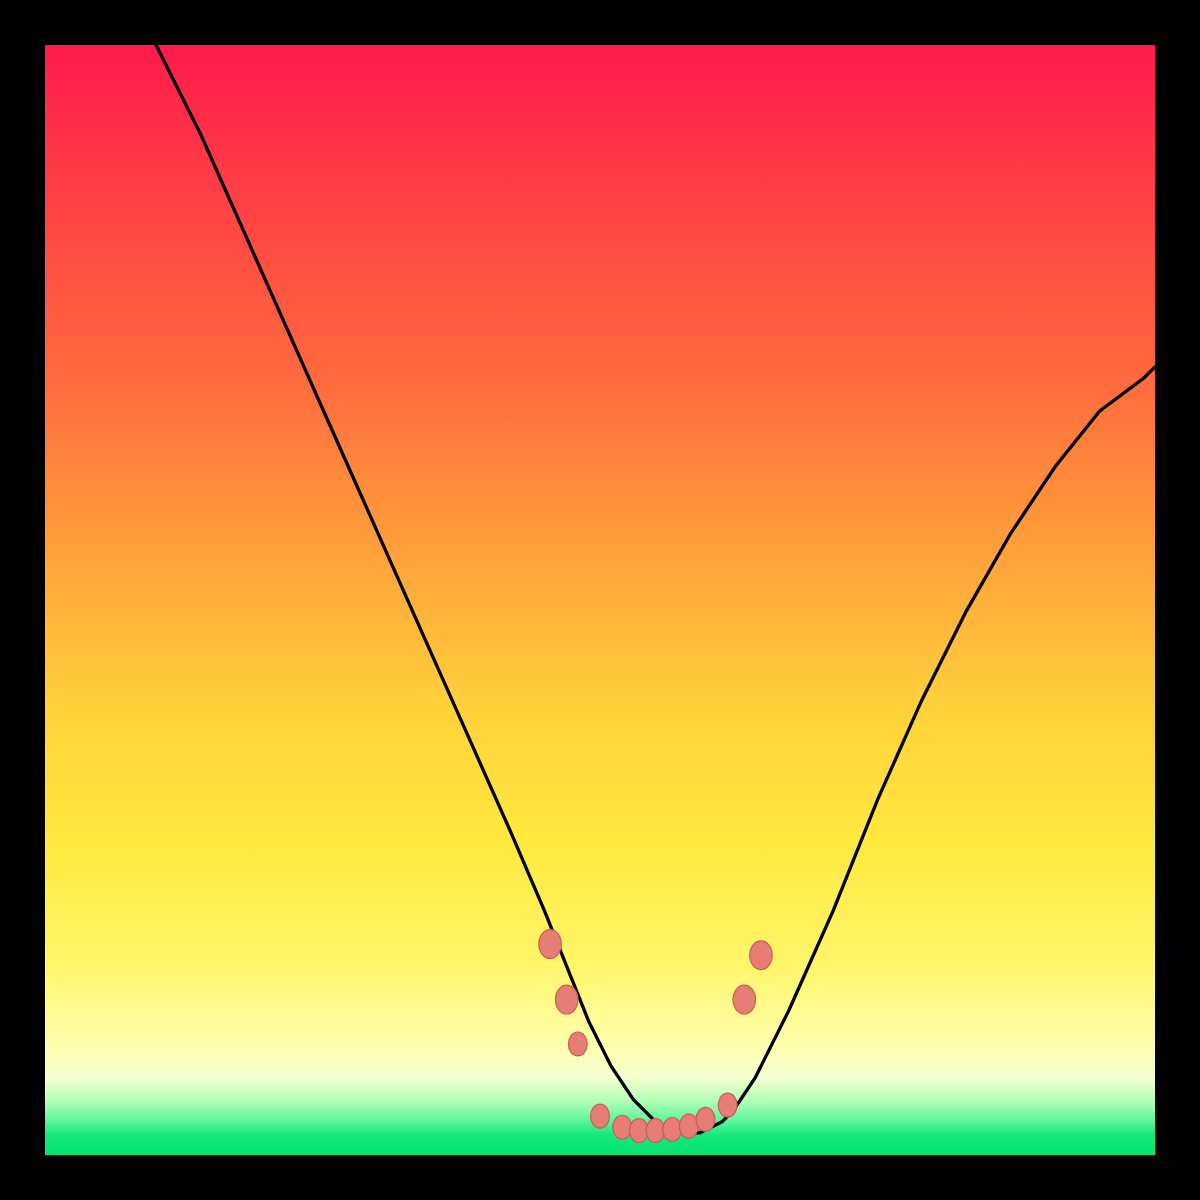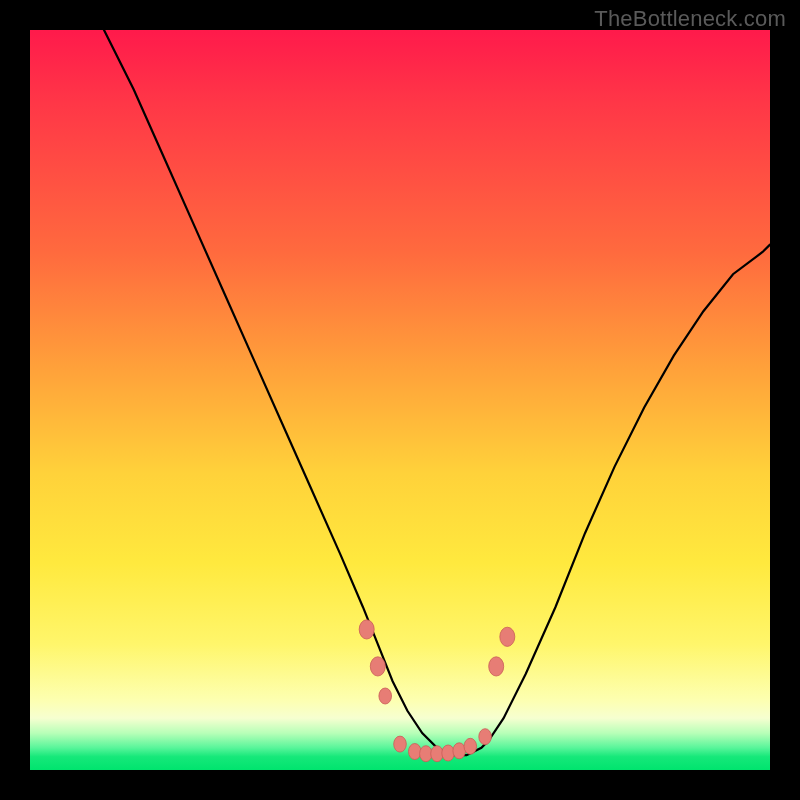--- a/index.html
+++ b/index.html
@@ -77,21 +77,20 @@
     fill: #e77d75;
     stroke: #c95d57;
     stroke-width: 0.8;
   }
 </style>
 </head>
 <body>
 
 <div class="frame">
 
-  <div class="watermark">TheBottleneck.com</div>
 
   <div class="plot-area">
     <div class="chart-bg"></div>
 
     <svg class="curve" viewBox="0 0 740 740" preserveAspectRatio="none">
       <path id="curve-path" class="curve-path" d="M74.0 0.0 L103.6 59.2 L133.2 125.8 L162.8 192.4 L192.4 259.0 L222.0 325.6 L251.6 392.2 L281.2 458.8 L310.8 525.4 L333.0 577.2 L347.8 614.2 L362.6 651.2 L377.4 680.8 L392.2 703.0 L407.0 717.8 L421.8 725.2 L436.6 725.2 L451.4 717.8 L458.8 710.4 L473.6 688.2 L495.8 643.8 L525.4 577.2 L555.0 503.2 L584.6 436.6 L614.2 377.4 L643.8 325.6 L673.4 281.2 L703.0 244.2 L732.6 222.0 L740.0 214.6" stroke="#000000"></path>
       <g id="dots-group">
           <ellipse cx="336.7" cy="599.4" rx="7.5" ry="9.6" class="dot" fill="#e77d75" stroke="#c95d57"></ellipse>
           <ellipse cx="347.8" cy="636.4" rx="7.5" ry="9.6" class="dot" fill="#e77d75" stroke="#c95d57"></ellipse>
           <ellipse cx="355.2" cy="666.0" rx="6.3" ry="8.0" class="dot" fill="#e77d75" stroke="#c95d57"></ellipse>

